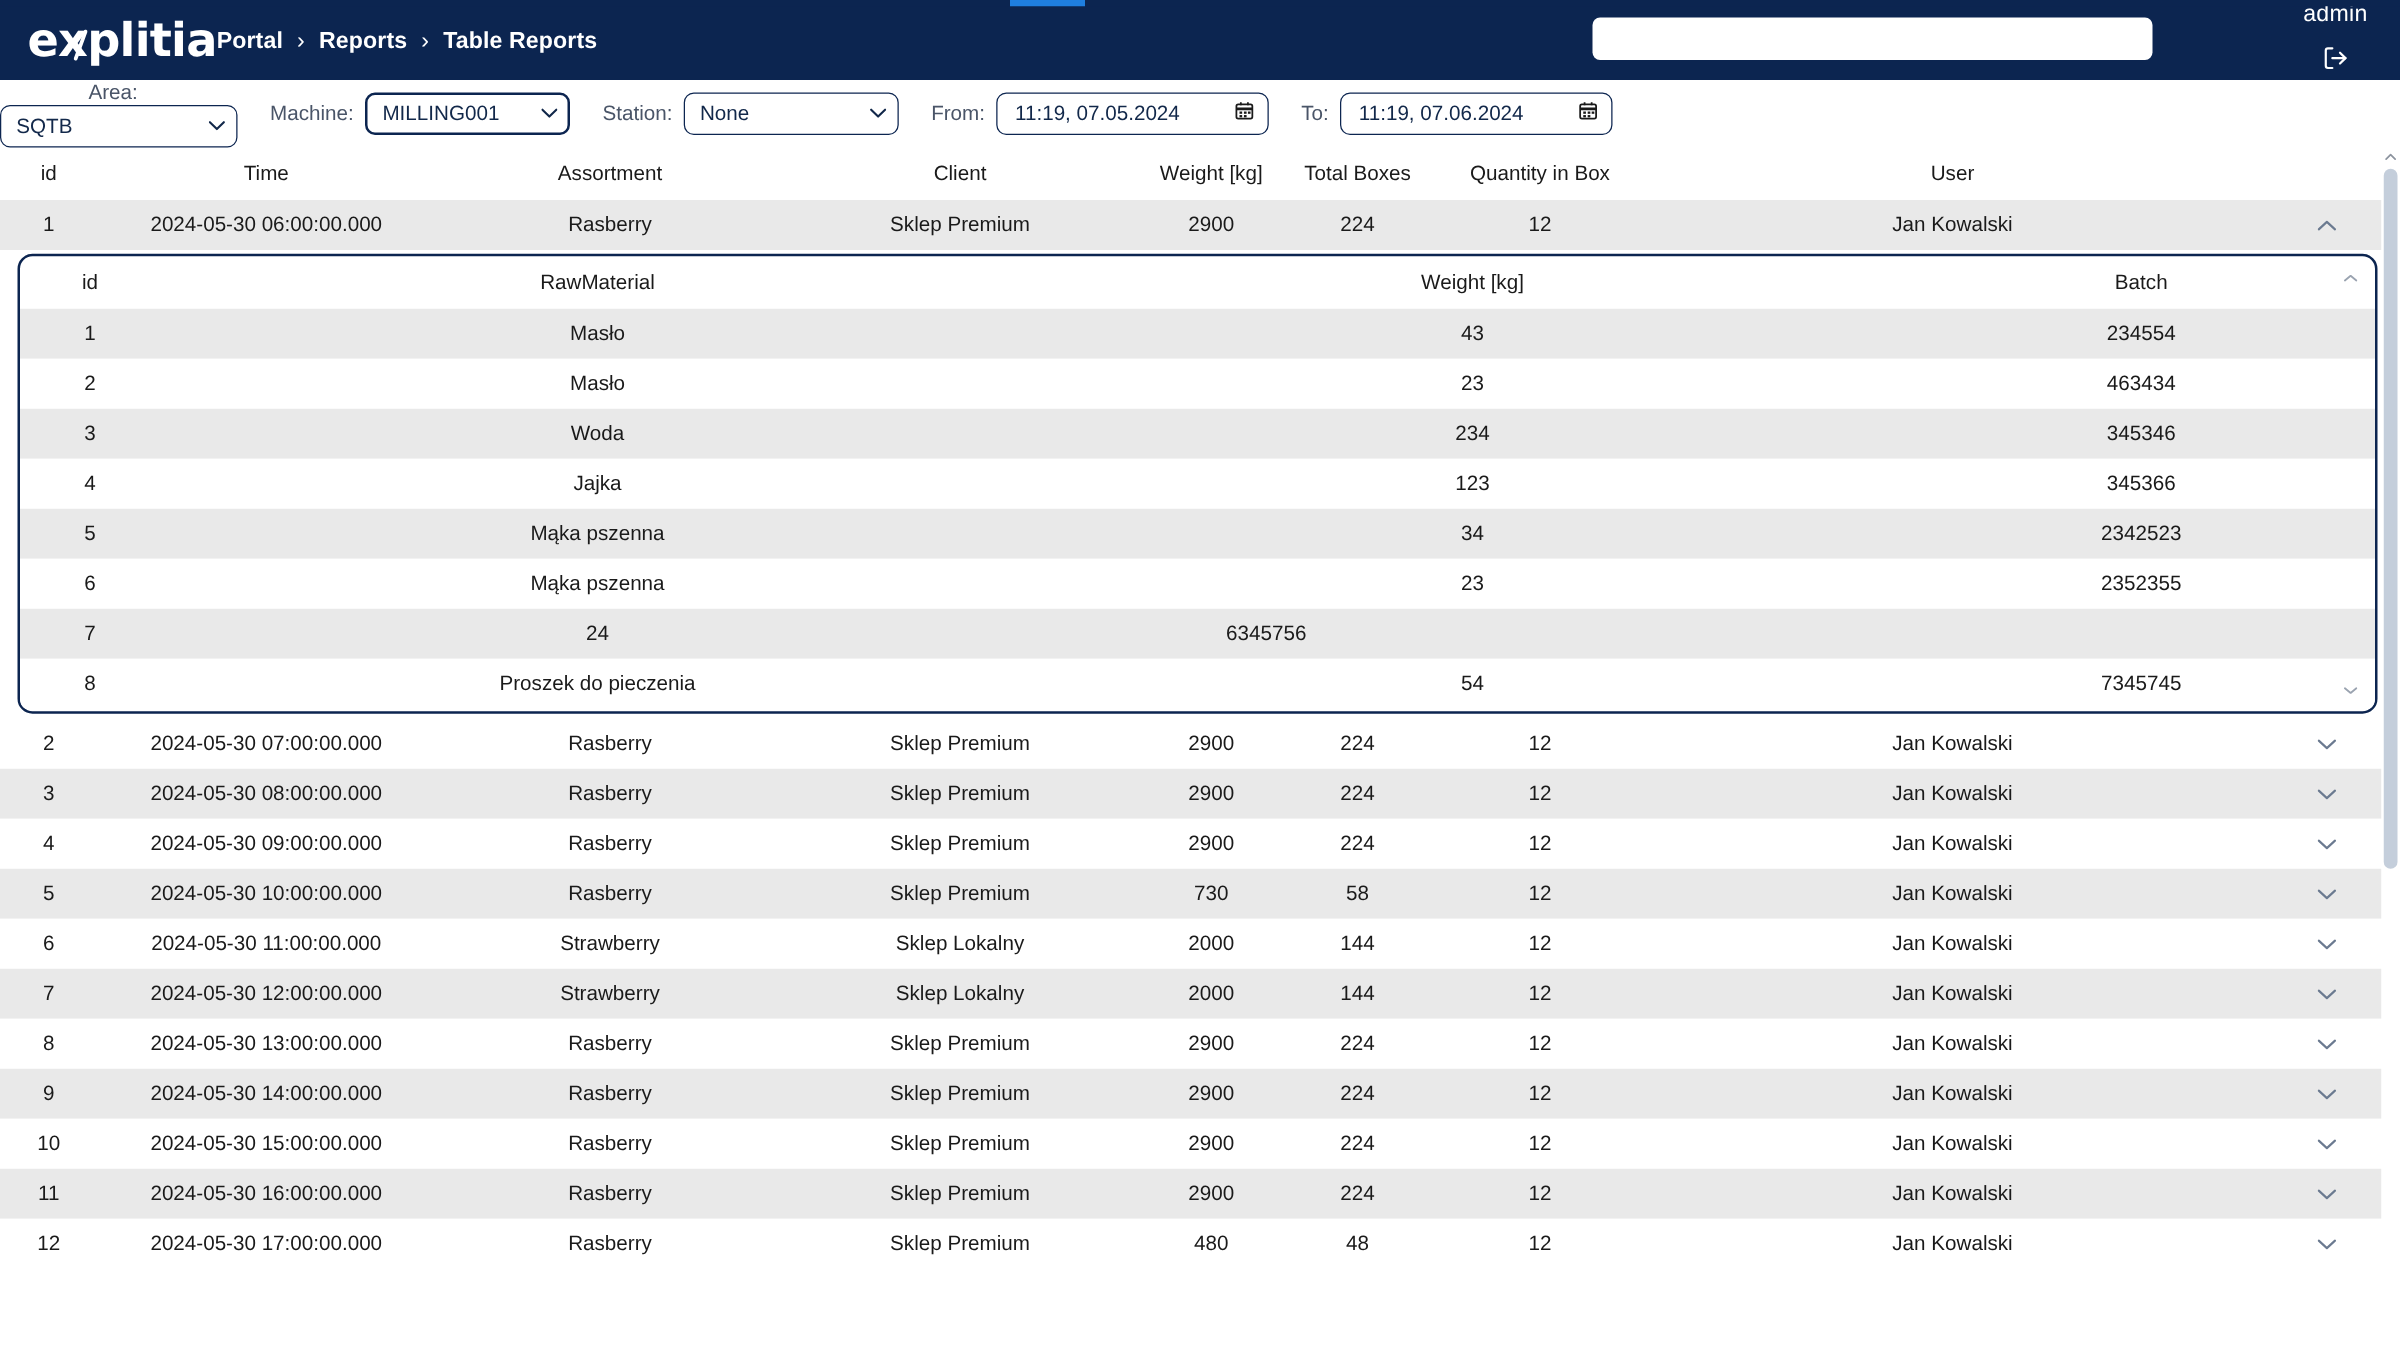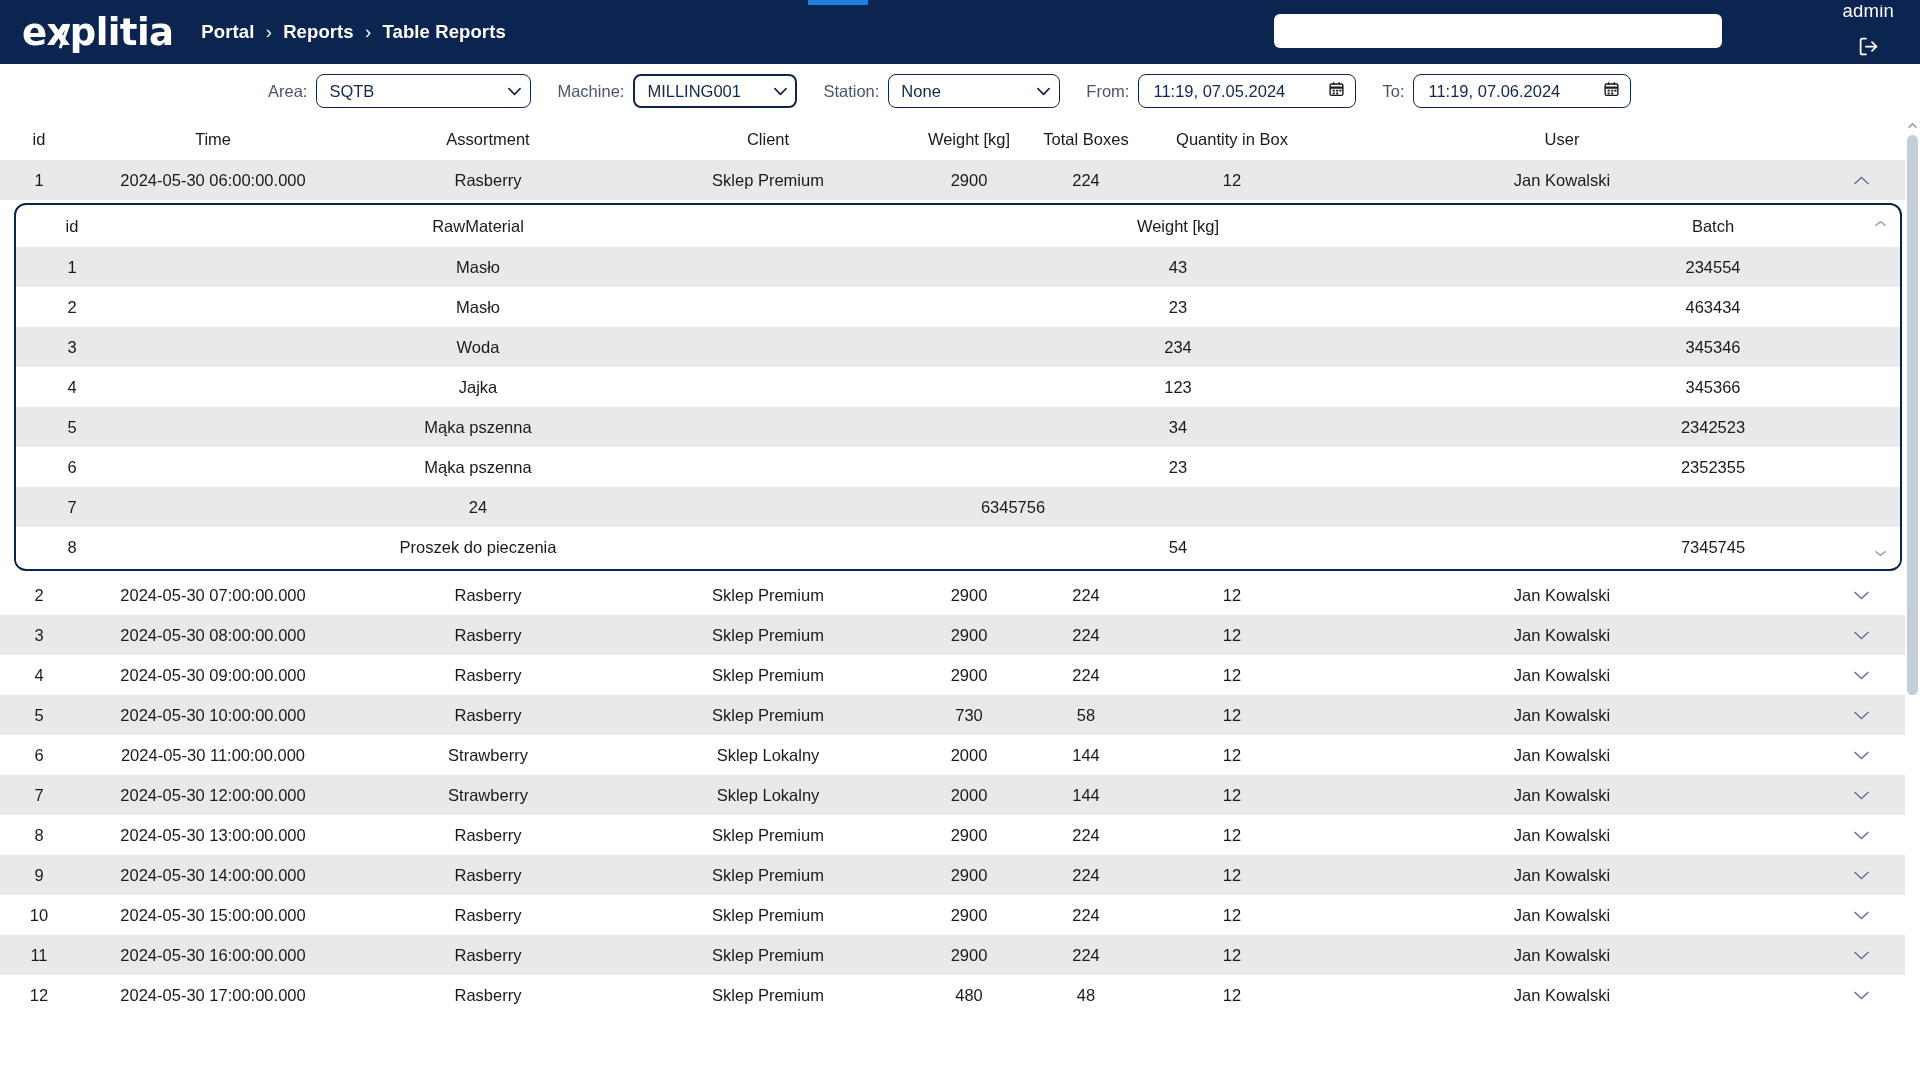--- a/index.html
+++ b/index.html
@@ -44,21 +44,20 @@
   }
   .logo .tail {
     position: absolute;
     left: 41px; top: 9px;
     width: 2.5px; height: 26px;
     background: #ffffff;
     transform: rotate(20deg);
     border-radius: 2px;
   }
   .breadcrumb {
-    margin-left: 28px;
     color: #ffffff;
     font-size: 18.5px;
     font-weight: 600;
     white-space: nowrap;
     letter-spacing: 0.1px;
   }
   .breadcrumb .sep { margin: 0 6px; font-weight: 500; }
 
   .search-box {
     position: absolute;
@@ -111,21 +110,21 @@
     cursor: pointer;
   }
   .sel.focused { border-width: 2.4px; }
   .sel-wrap { position: relative; display: inline-block; }
   .sel-wrap .chev {
     position: absolute; right: 10px; top: 50%;
     transform: translateY(-50%);
     pointer-events: none;
     color: #12284a;
   }
-  .sel-area { width: 215px; }
+  .sel-area { width: 190px; }
   .sel-machine { width: 164px; }
   .sel-station { width: 172px; }
 
   .dt {
     height: 34px;
     border: 1.8px solid #0c2550;
     border-radius: 8px;
     background: #ffffff;
     color: #12284a;
     font-family: "Liberation Sans", sans-serif;
@@ -276,21 +275,21 @@
       <svg width="21" height="21" viewBox="0 0 24 24" fill="none" stroke="#ffffff" stroke-width="2" stroke-linecap="round" stroke-linejoin="round">
         <path d="M9 21H5a2 2 0 0 1-2-2V5a2 2 0 0 1 2-2h4"></path>
         <polyline points="16 17 21 12 16 7"></polyline>
         <line x1="21" y1="12" x2="9" y2="12"></line>
       </svg>
     </span>
   </div>
 </div>
 
 <div class="filterbar">
-  <div class="filter-group" style="margin-left:268px;">
+  <div class="filter-group" style="flex-direction:column;">
     <span class="filter-label">Area:</span>
     <span class="sel-wrap">
       <select class="sel sel-area">
         <option>SQTB</option>
       </select>
       <span class="chev">
         <svg width="13" height="9" viewBox="0 0 14 9" fill="none" stroke="#12284a" stroke-width="1.8" stroke-linecap="round" stroke-linejoin="round">
             <polyline points="1 1.5 7 7.5 13 1.5"></polyline>
           </svg>
       </span>

